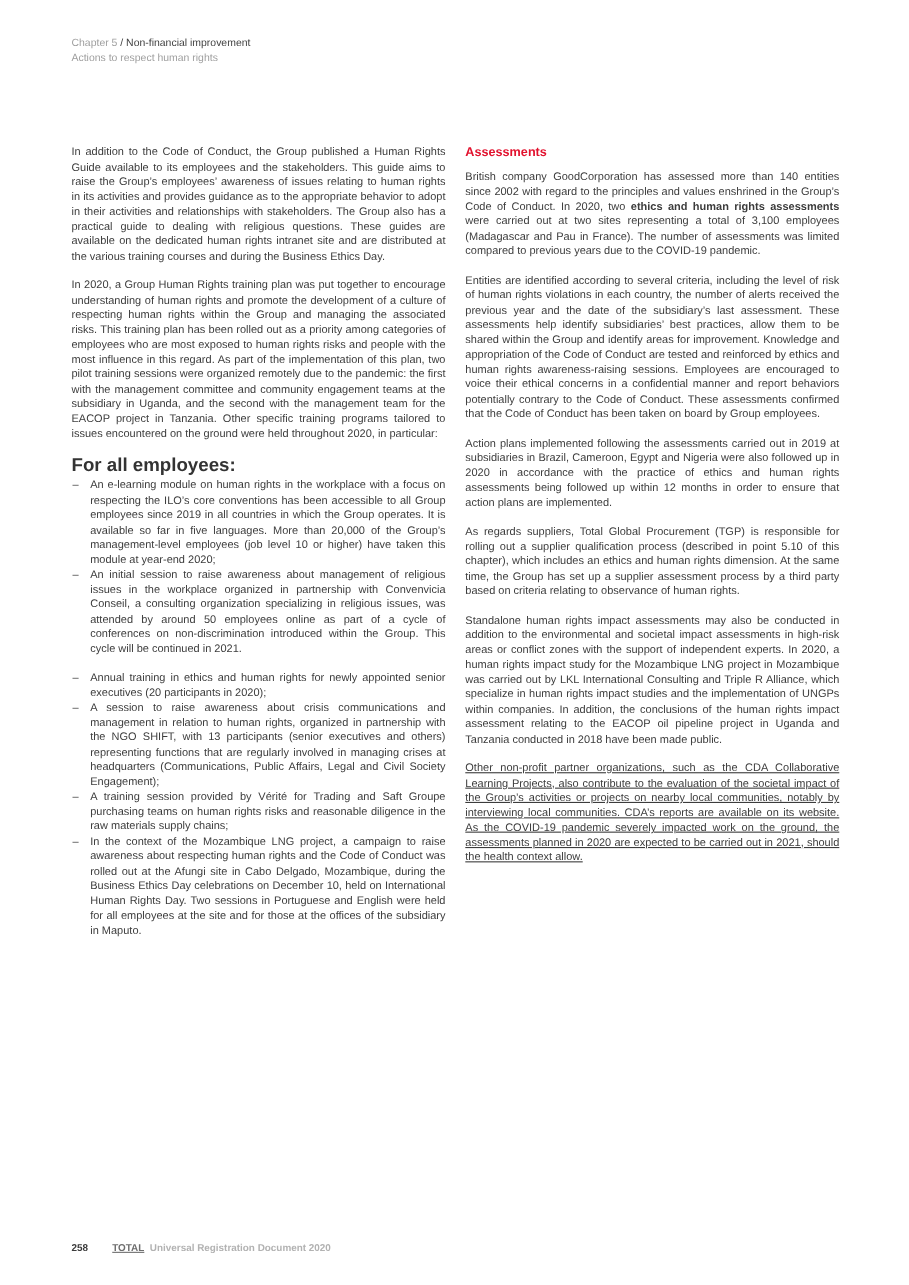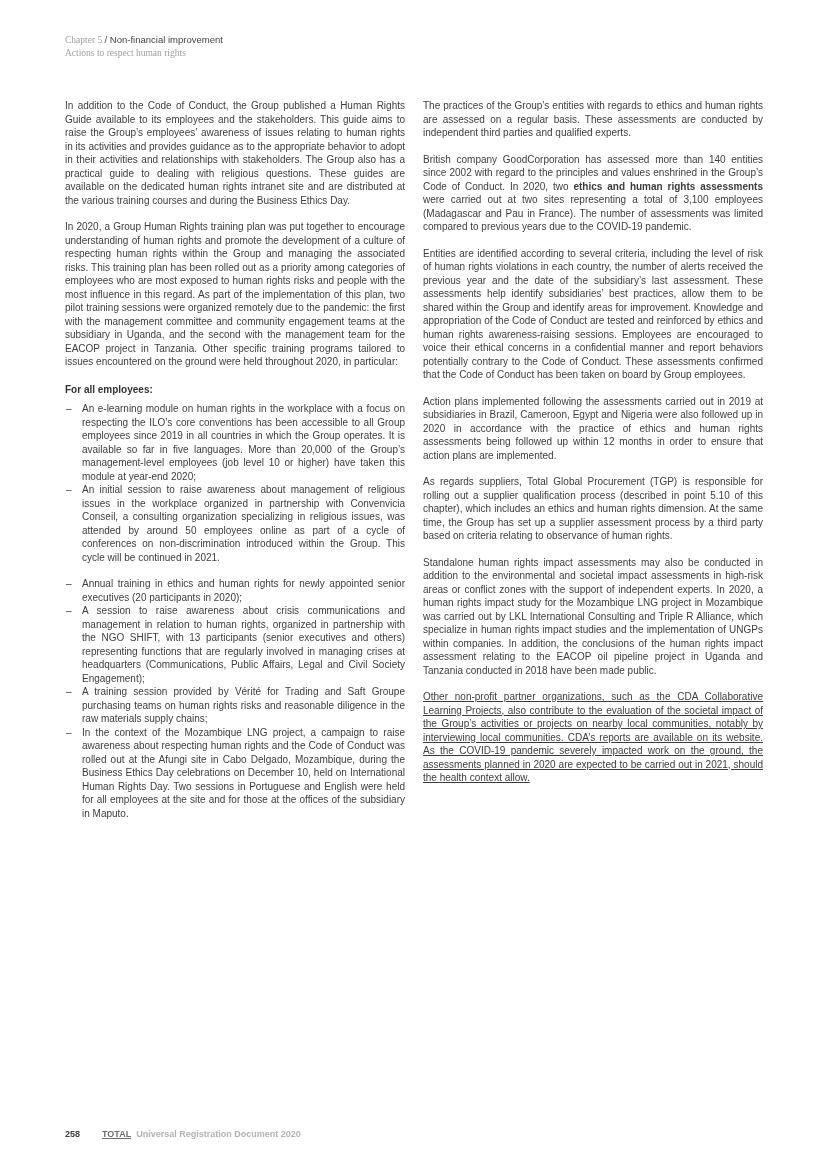--- a/index.html
+++ b/index.html
@@ -18,45 +18,46 @@
   }
 
   
   .page-header {
     position: absolute;
     top: 33px;
     left: 65px;
     font-size: 9.5px;
     line-height: 13px;
   }
-  .page-header .muted { color: #9f9f9f; font-family: Liberation Serif, serif; }
+  .page-header .muted { color: #9f9f9f; }
   .page-header .strong { color: #424242; }
 
   
   .columns {
     position: absolute;
     top: 99px;
     left: 65px;
     width: 698px;
     display: flex;
     gap: 18px;
   }
   .col {
     width: 340px;
     font-size: 10px;
     line-height: 13.5px;
     text-align: justify;
+    margin-top: 33px;
   }
   .para {
     margin: 0 0 13px 0;
   }
   .para:last-child { margin-bottom: 0; text-decoration: underline; }
 
   .sub-heading {
-    font-size: 10px;
+    font-size: 17px;
     font-weight: bold;
     color: #333333;
     text-align: left;
     margin: 14px 0 6px 0;
   }
   .red-heading {
     font-size: 11.5px;
     font-weight: bold;
     color: #e2122e;
     text-align: left;
@@ -144,22 +145,22 @@
           <p class="btext">A training session provided by Vérité for Trading and Saft Groupe purchasing teams on human rights risks and reasonable diligence in the raw materials supply chains;</p>
         </div>
         <div class="bullet">
           <span class="marker">–</span>
           <p class="btext">In the context of the Mozambique LNG project, a campaign to raise awareness about respecting human rights and the Code of Conduct was rolled out at the Afungi site in Cabo Delgado, Mozambique, during the Business Ethics Day celebrations on December 10, held on International Human Rights Day. Two sessions in Portuguese and English were held for all employees at the site and for those at the offices of the subsidiary in Maputo.</p>
         </div>
       </div>
     </div>
 
     <div class="col">
+      <h2 class="red-heading">Assessments</h2>
 
-      <p class="para">The practices of the Group’s entities with regards to ethics and human rights are assessed on a regular basis. These assessments are conducted by independent third parties and qualified experts.</p>
 
       <p class="para"><span>British company GoodCorporation has assessed more than 140 entities since 2002 with regard to the principles and values enshrined in the Group’s Code of Conduct. In 2020, two </span><strong>ethics and human rights assessments</strong><span> were carried out at two sites representing a total of 3,100 employees (Madagascar and Pau in France). The number of assessments was limited compared to previous years due to the COVID-19 pandemic.</span></p>
 
       <p class="para">Entities are identified according to several criteria, including the level of risk of human rights violations in each country, the number of alerts received the previous year and the date of the subsidiary’s last assessment. These assessments help identify subsidiaries’ best practices, allow them to be shared within the Group and identify areas for improvement. Knowledge and appropriation of the Code of Conduct are tested and reinforced by ethics and human rights awareness-raising sessions. Employees are encouraged to voice their ethical concerns in a confidential manner and report behaviors potentially contrary to the Code of Conduct. These assessments confirmed that the Code of Conduct has been taken on board by Group employees.</p>
       <p class="para">Action plans implemented following the assessments carried out in 2019 at subsidiaries in Brazil, Cameroon, Egypt and Nigeria were also followed up in 2020 in accordance with the practice of ethics and human rights assessments being followed up within 12 months in order to ensure that action plans are implemented.</p>
       <p class="para">As regards suppliers, Total Global Procurement (TGP) is responsible for rolling out a supplier qualification process (described in point 5.10 of this chapter), which includes an ethics and human rights dimension. At the same time, the Group has set up a supplier assessment process by a third party based on criteria relating to observance of human rights.</p>
       <p class="para">Standalone human rights impact assessments may also be conducted in addition to the environmental and societal impact assessments in high-risk areas or conflict zones with the support of independent experts. In 2020, a human rights impact study for the Mozambique LNG project in Mozambique was carried out by LKL International Consulting and Triple R Alliance, which specialize in human rights impact studies and the implementation of UNGPs within companies. In addition, the conclusions of the human rights impact assessment relating to the EACOP oil pipeline project in Uganda and Tanzania conducted in 2018 have been made public.</p>
       <p class="para">Other non-profit partner organizations, such as the CDA Collaborative Learning Projects, also contribute to the evaluation of the societal impact of the Group’s activities or projects on nearby local communities, notably by interviewing local communities. CDA’s reports are available on its website. As the COVID-19 pandemic severely impacted work on the ground, the assessments planned in 2020 are expected to be carried out in 2021, should the health context allow.</p>
     </div>
 

